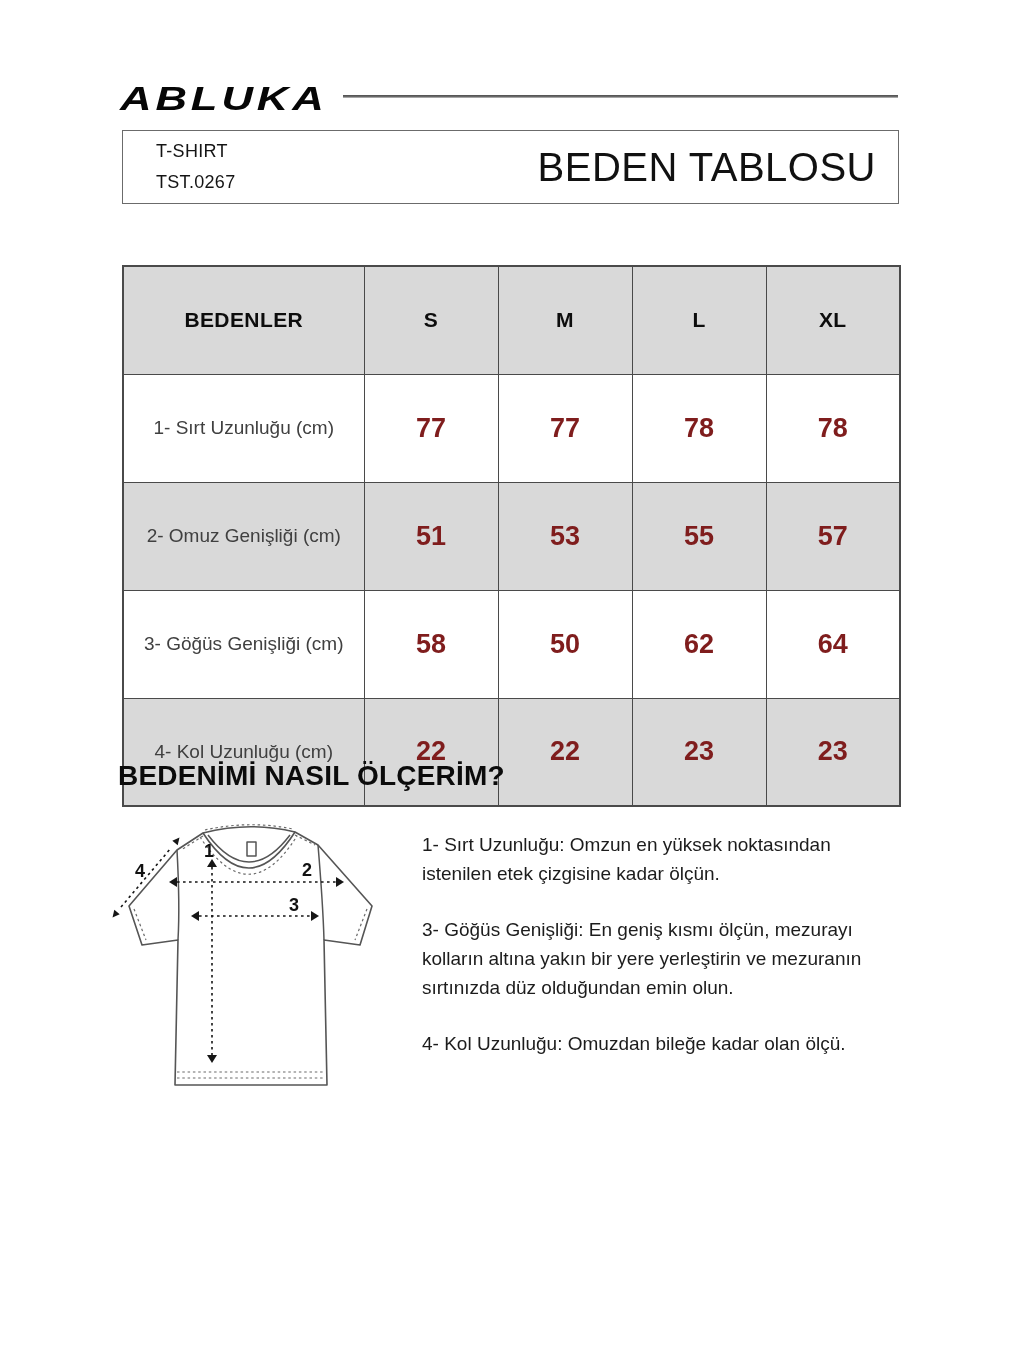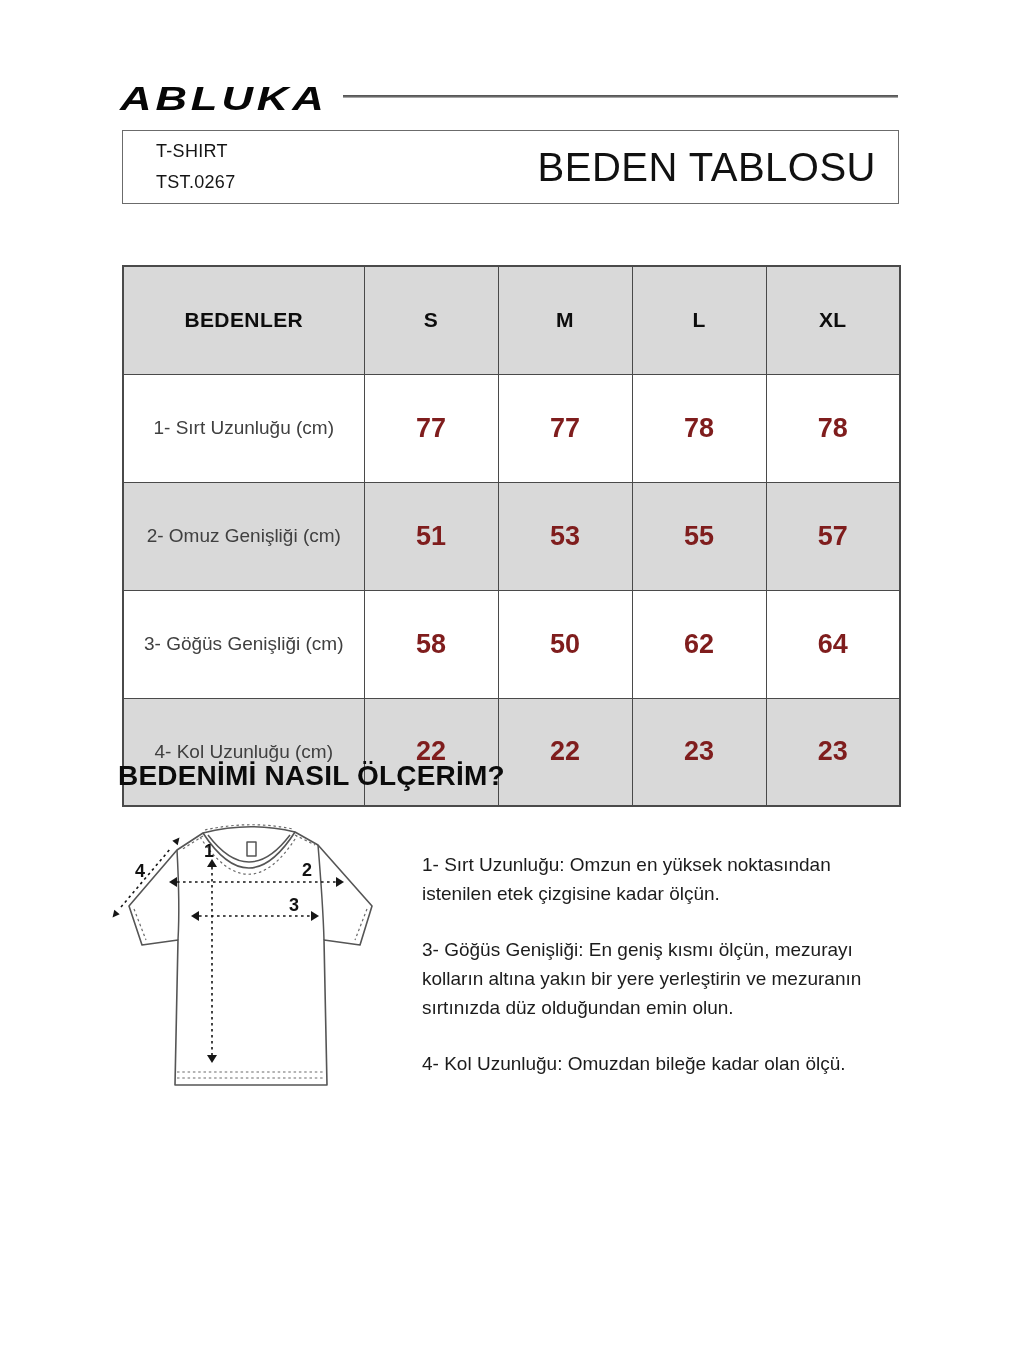--- a/index.html
+++ b/index.html
@@ -54,21 +54,21 @@
 
   
   .measure-heading {
     position:absolute; left:118px; top:760px;
     font-size:28px; font-weight:700; letter-spacing:.2px; color:#0b0b0b;
     white-space:nowrap;
   }
   .diagram { position:absolute; left:100px; top:815px; width:300px; height:290px; }
   .instructions {
     position:absolute; left:422px; top:830px; width:498px;
-    font-size:19px; line-height:29px; color:#1c1c1c;margin-top:20px;
+    font-size:19px; line-height:29px; color:#1c1c1c;
   }
   .instructions p { margin:0 0 27px 0; white-space:pre-line; }
 
   svg .shirt-line { fill:none; stroke:#555; stroke-width:1.5; stroke-linejoin:round; }
   svg .shirt-fill { fill:#fff; stroke:#555; stroke-width:1.6; stroke-linejoin:round; }
   svg .stitch { fill:none; stroke:#6a6a6a; stroke-width:1.2; stroke-dasharray:2.5 2.8; }
   svg .arrow { fill:none; stroke:#161616; stroke-width:1.6; stroke-dasharray:2.6 3.4; }
   svg .head { fill:#161616; stroke:none; }
   svg text.dim { font-family:"Liberation Sans",sans-serif; font-size:18px; font-weight:600; fill:#111; }
 </style>

